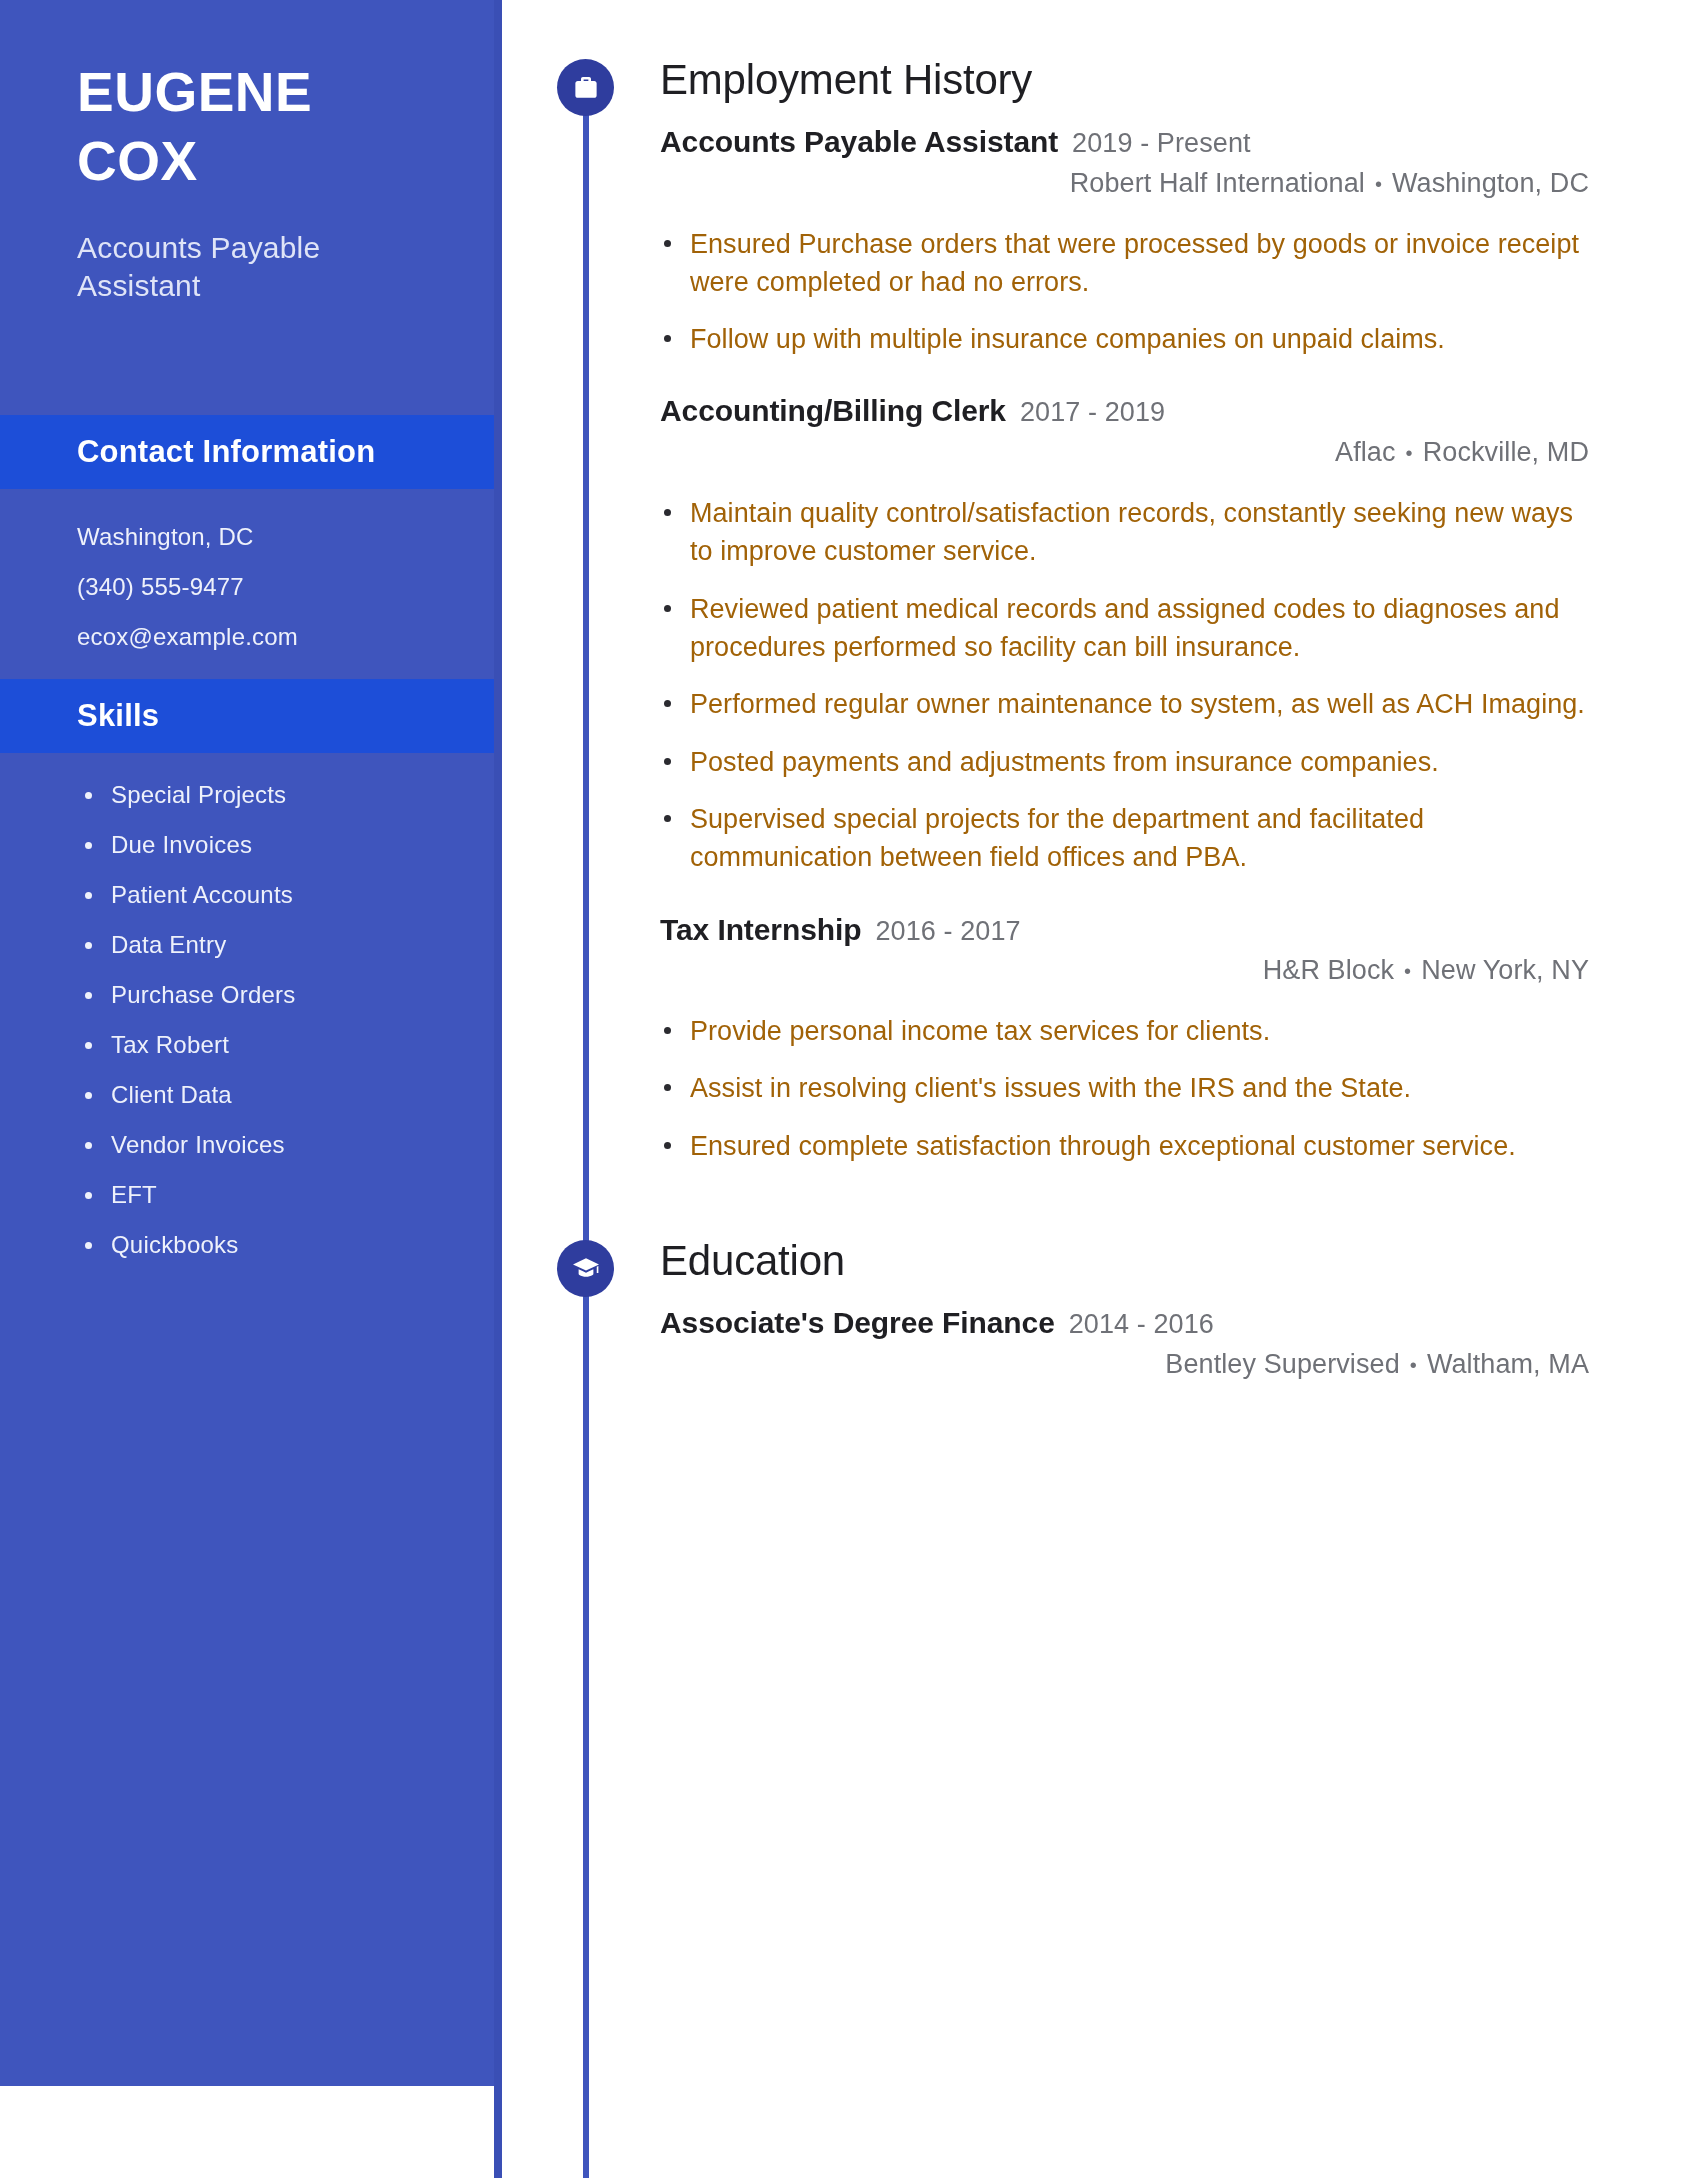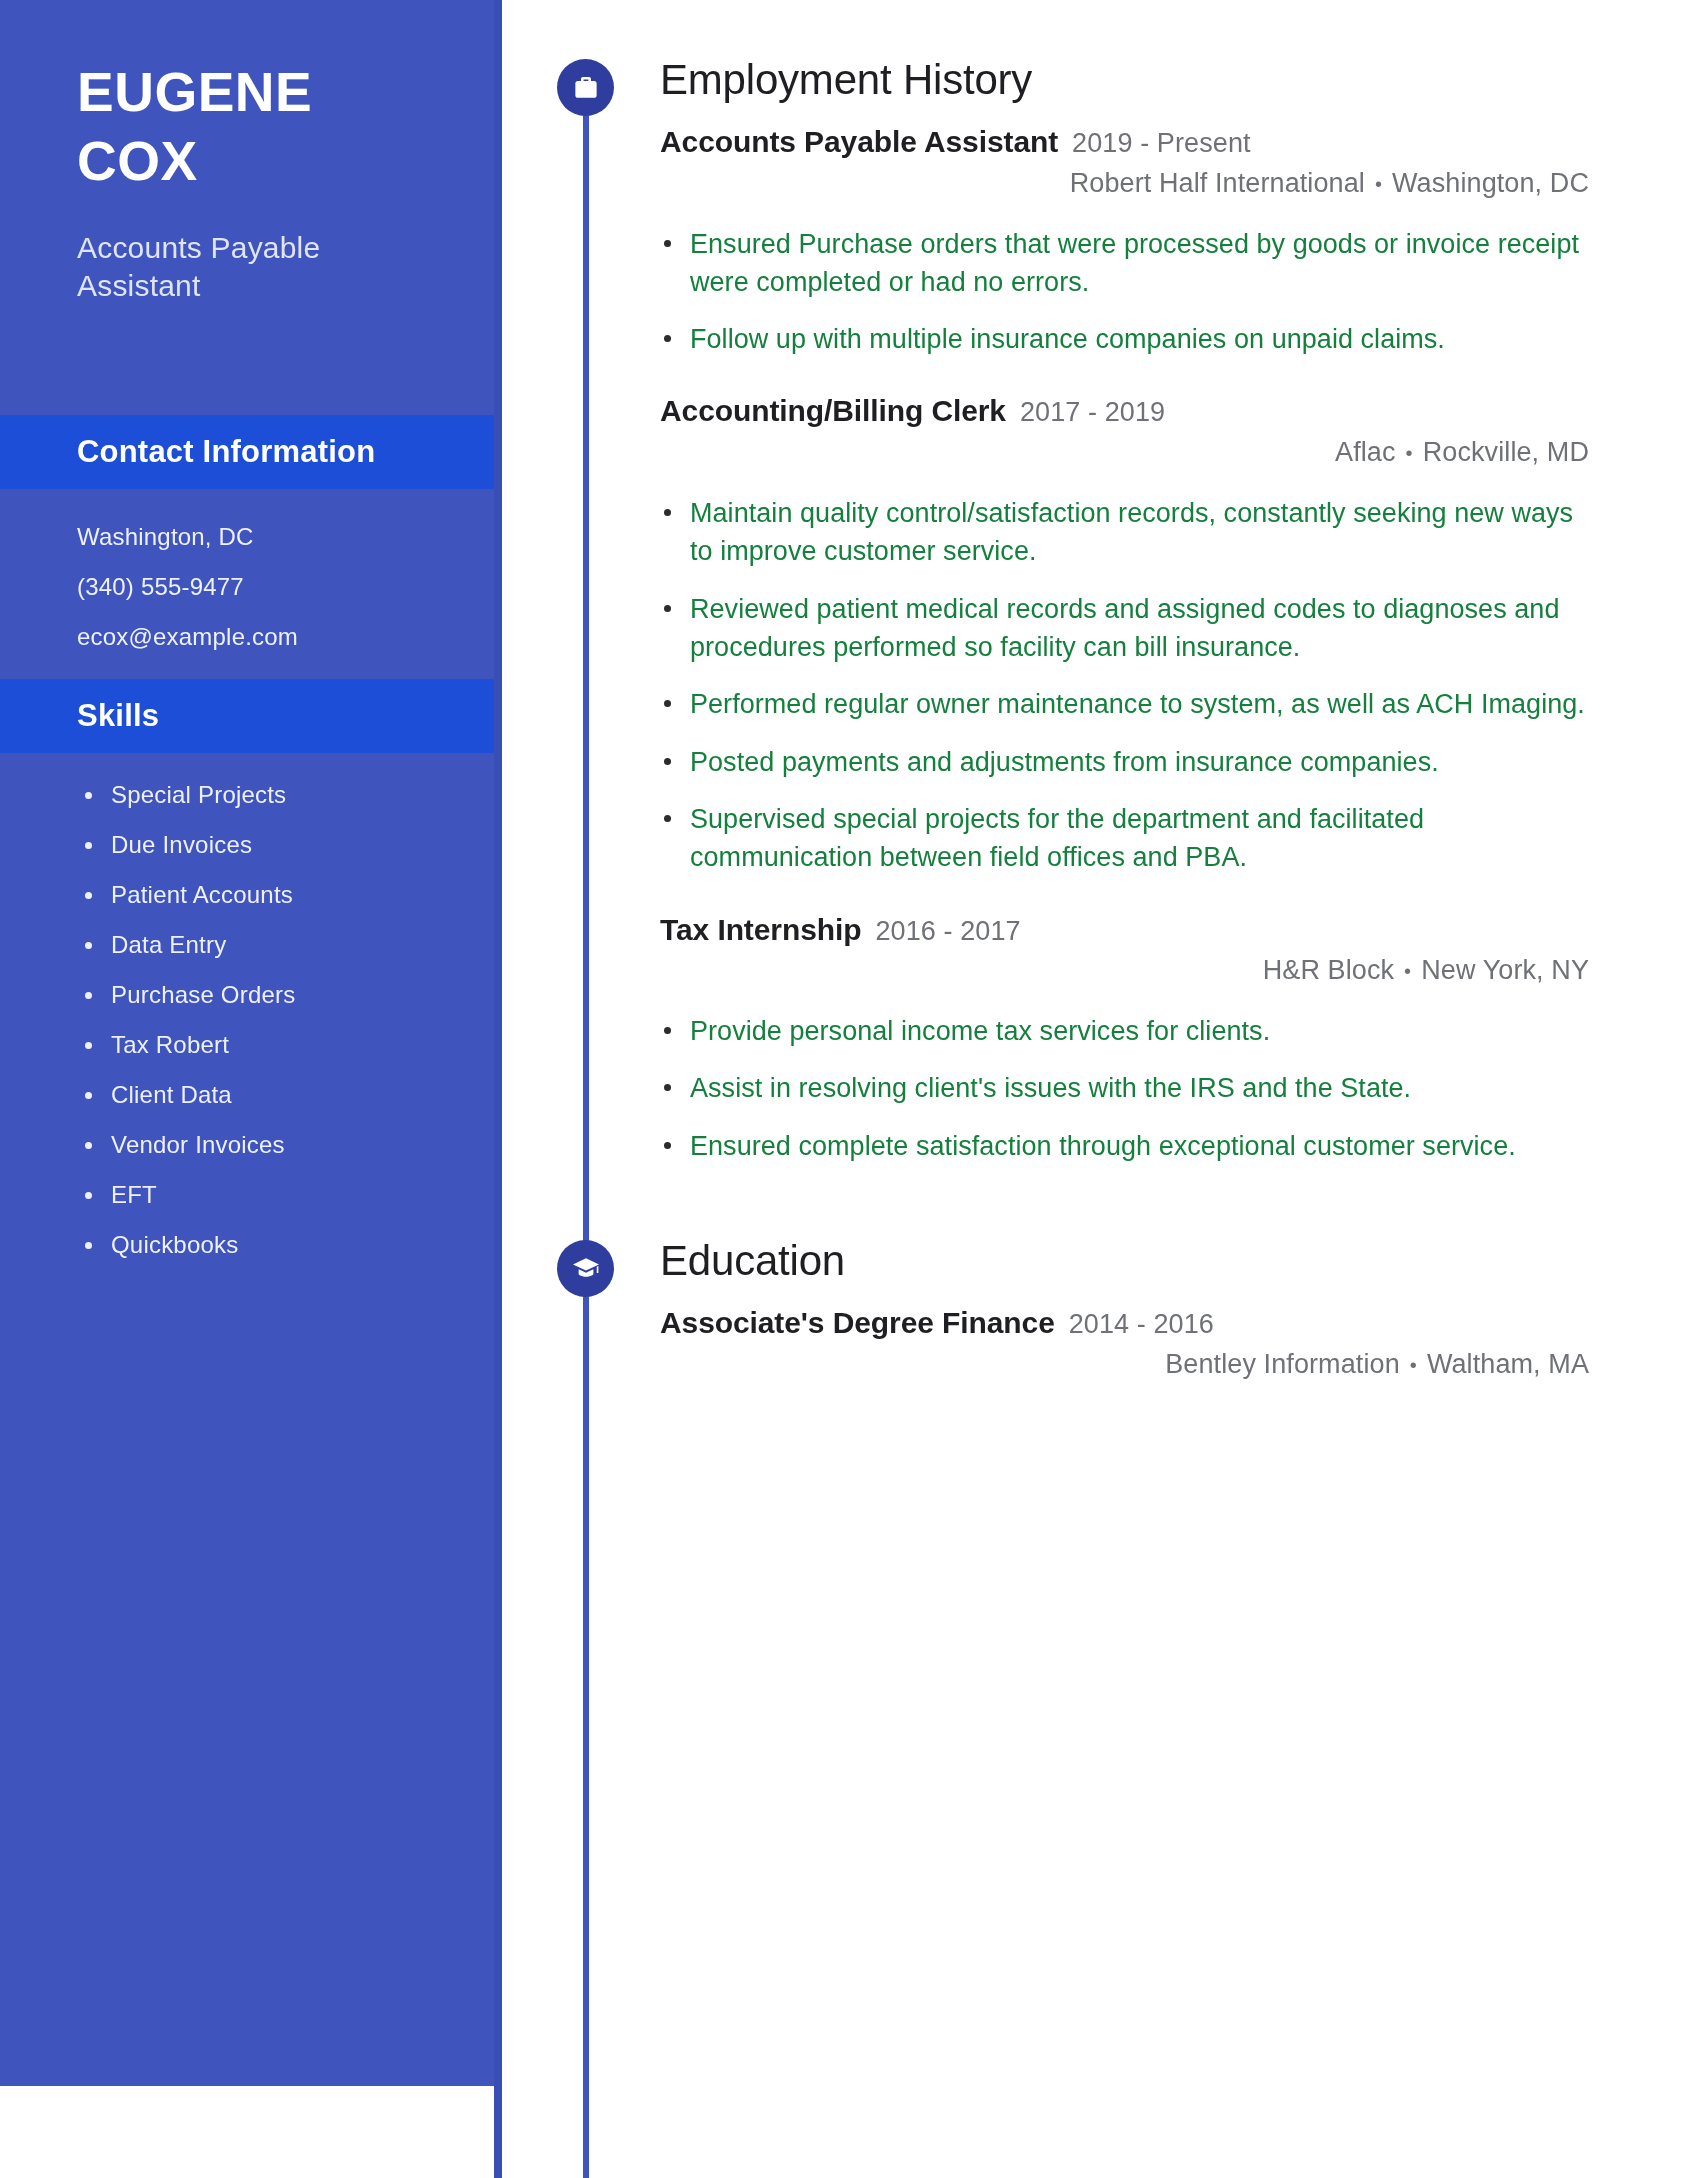--- a/index.html
+++ b/index.html
@@ -199,21 +199,21 @@
     vertical-align: middle;
     font-size: 20px;
   }
 
   .bullets {
     margin-top: 26px;
     list-style: none;
   }
   .bullets li {
     position: relative;
-    color: #15803d;
+    color: #a16207;
     font-size: 27px;
     font-weight: 400;
     line-height: 1.42;
     letter-spacing: 0.05px;
     padding-left: 30px;
   }
   .bullets li + li { margin-top: 19px; }
   .bullets li::before {
     content: "";
     position: absolute;
@@ -340,21 +340,21 @@
 
       <div class="section-content">
         <h2 class="section-title">Education</h2>
 
         <div class="entry">
           <div class="entry-head">
             <span class="entry-title">Associate's Degree Finance</span>
             <span class="entry-dates">2014 - 2016</span>
           </div>
           <div class="entry-sub">
-            <span>Bentley Information</span><span class="dot">•</span><span>Waltham, MA</span>
+            <span>Bentley Supervised</span><span class="dot">•</span><span>Waltham, MA</span>
           </div>
         </div>
       </div>
     </section>
 
   </main>
 </div>
 
 
 </body></html>

